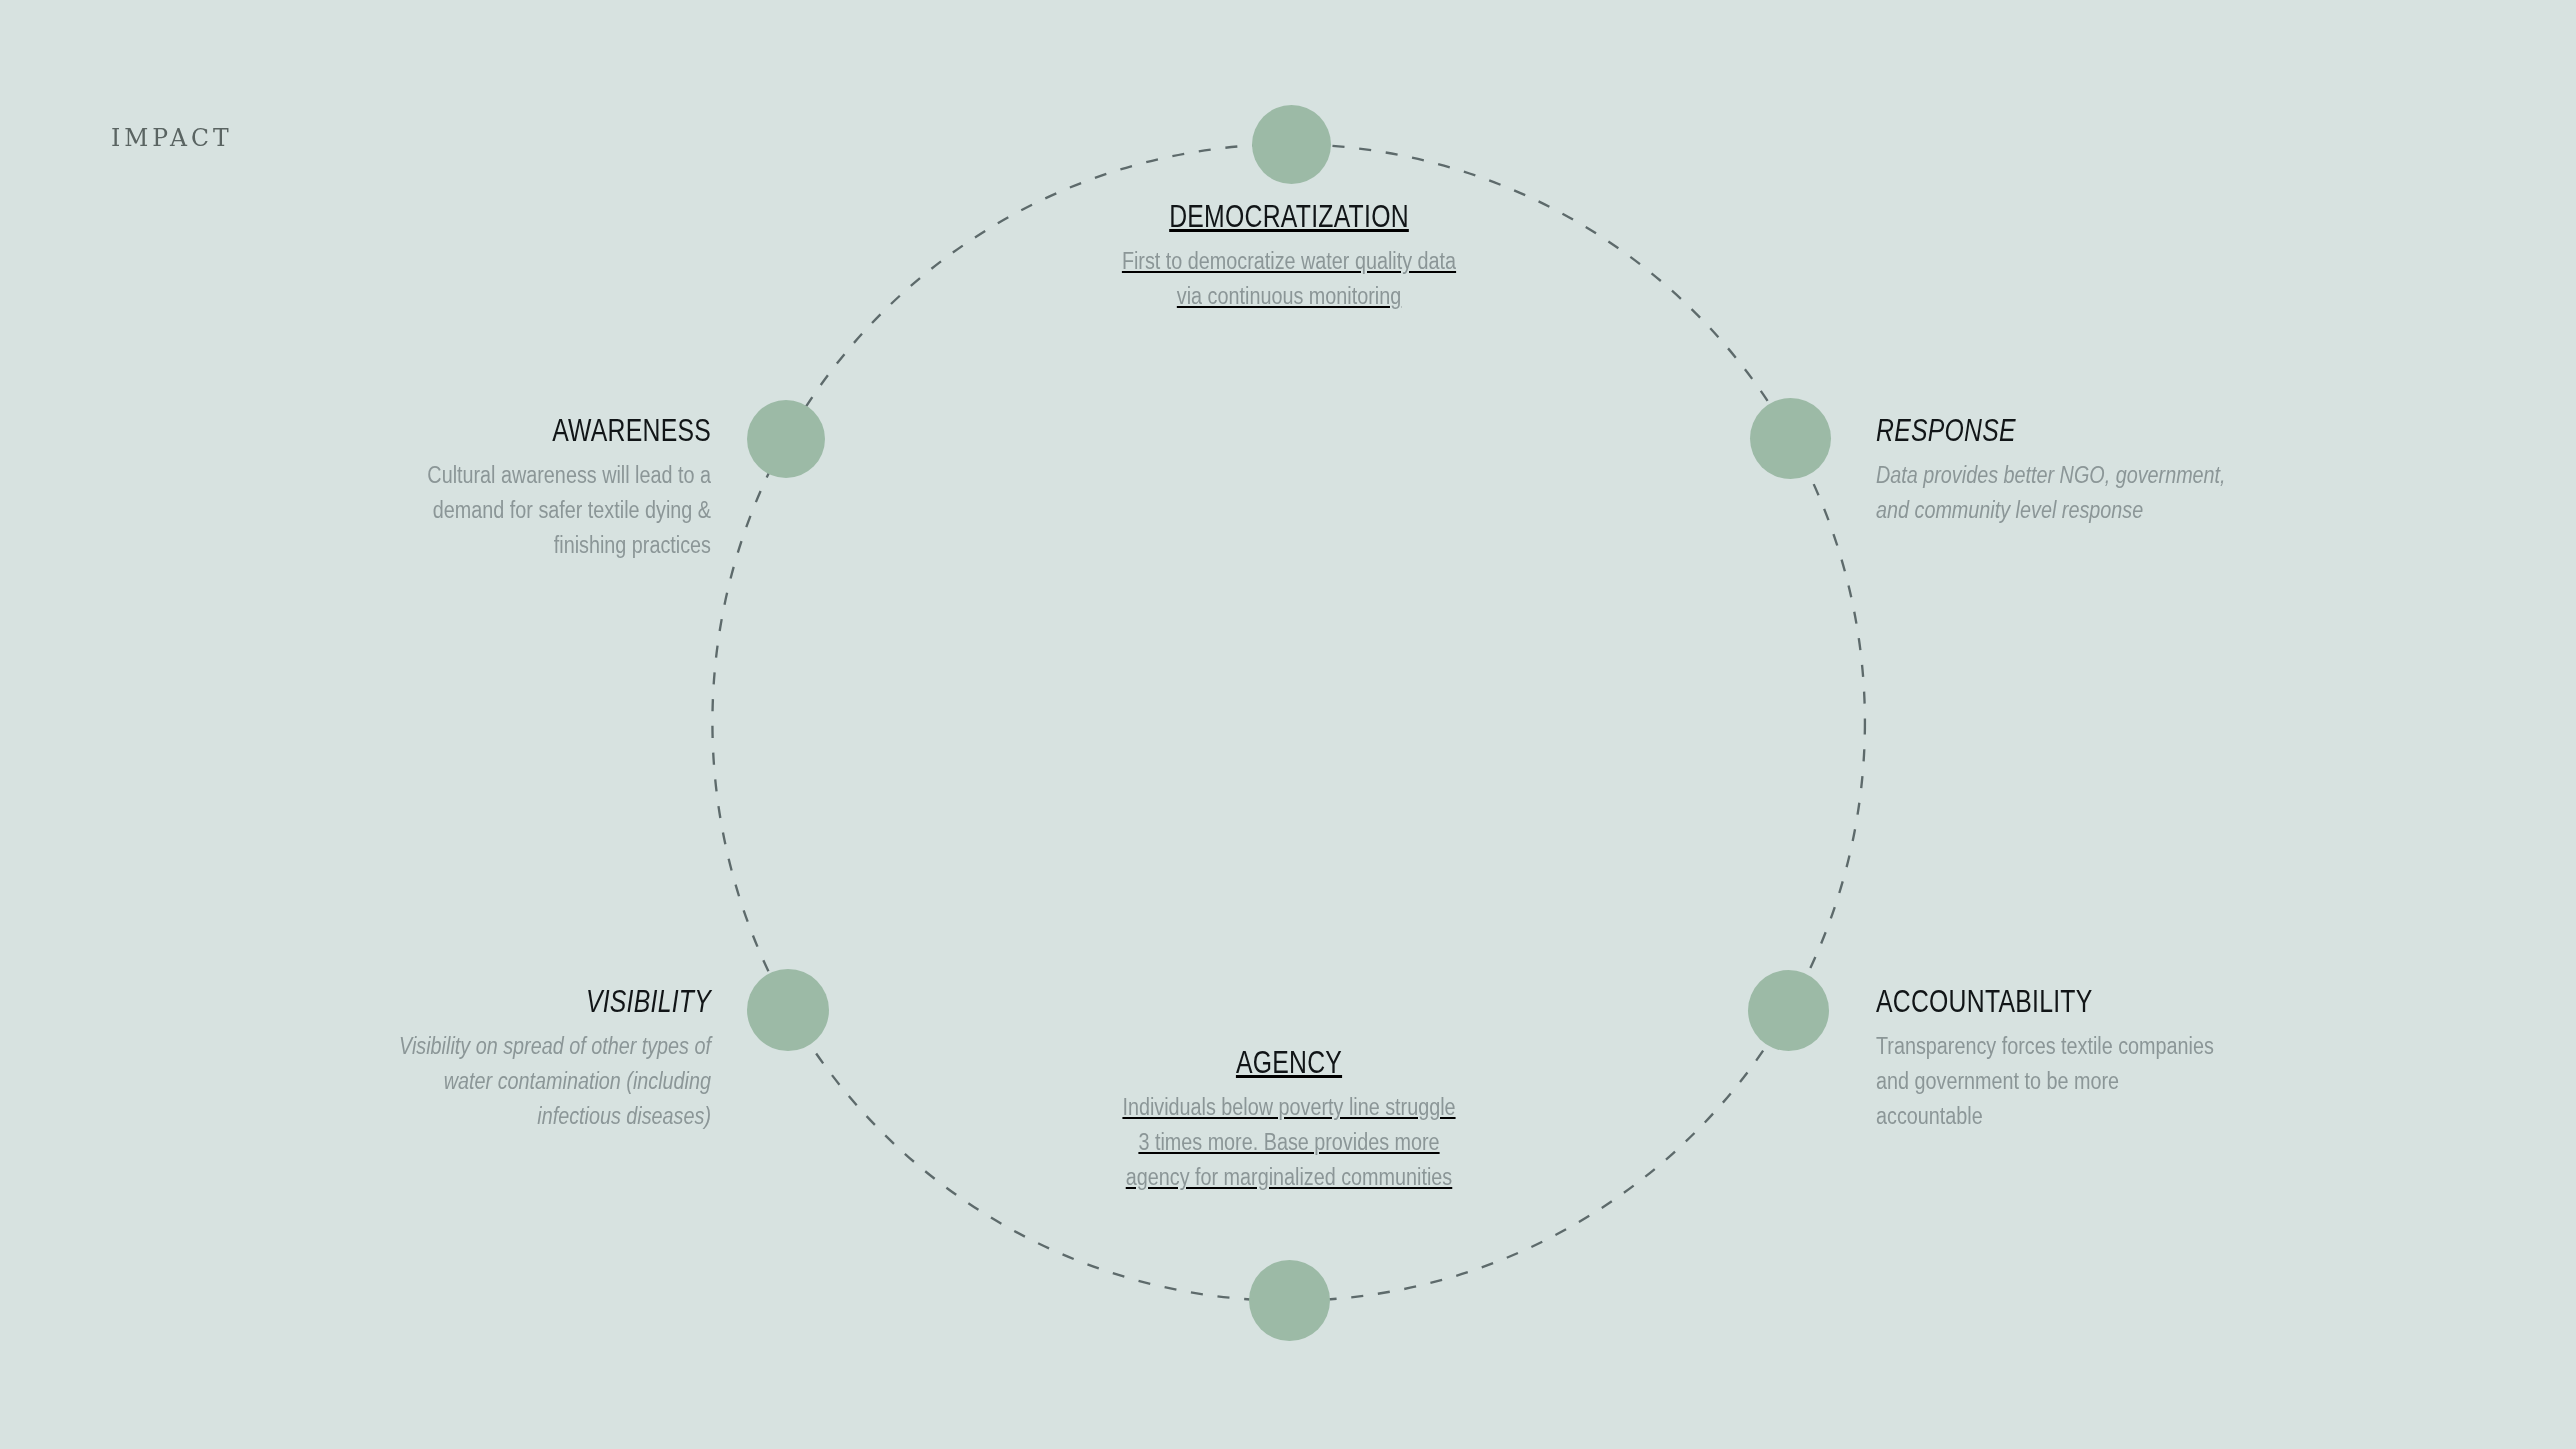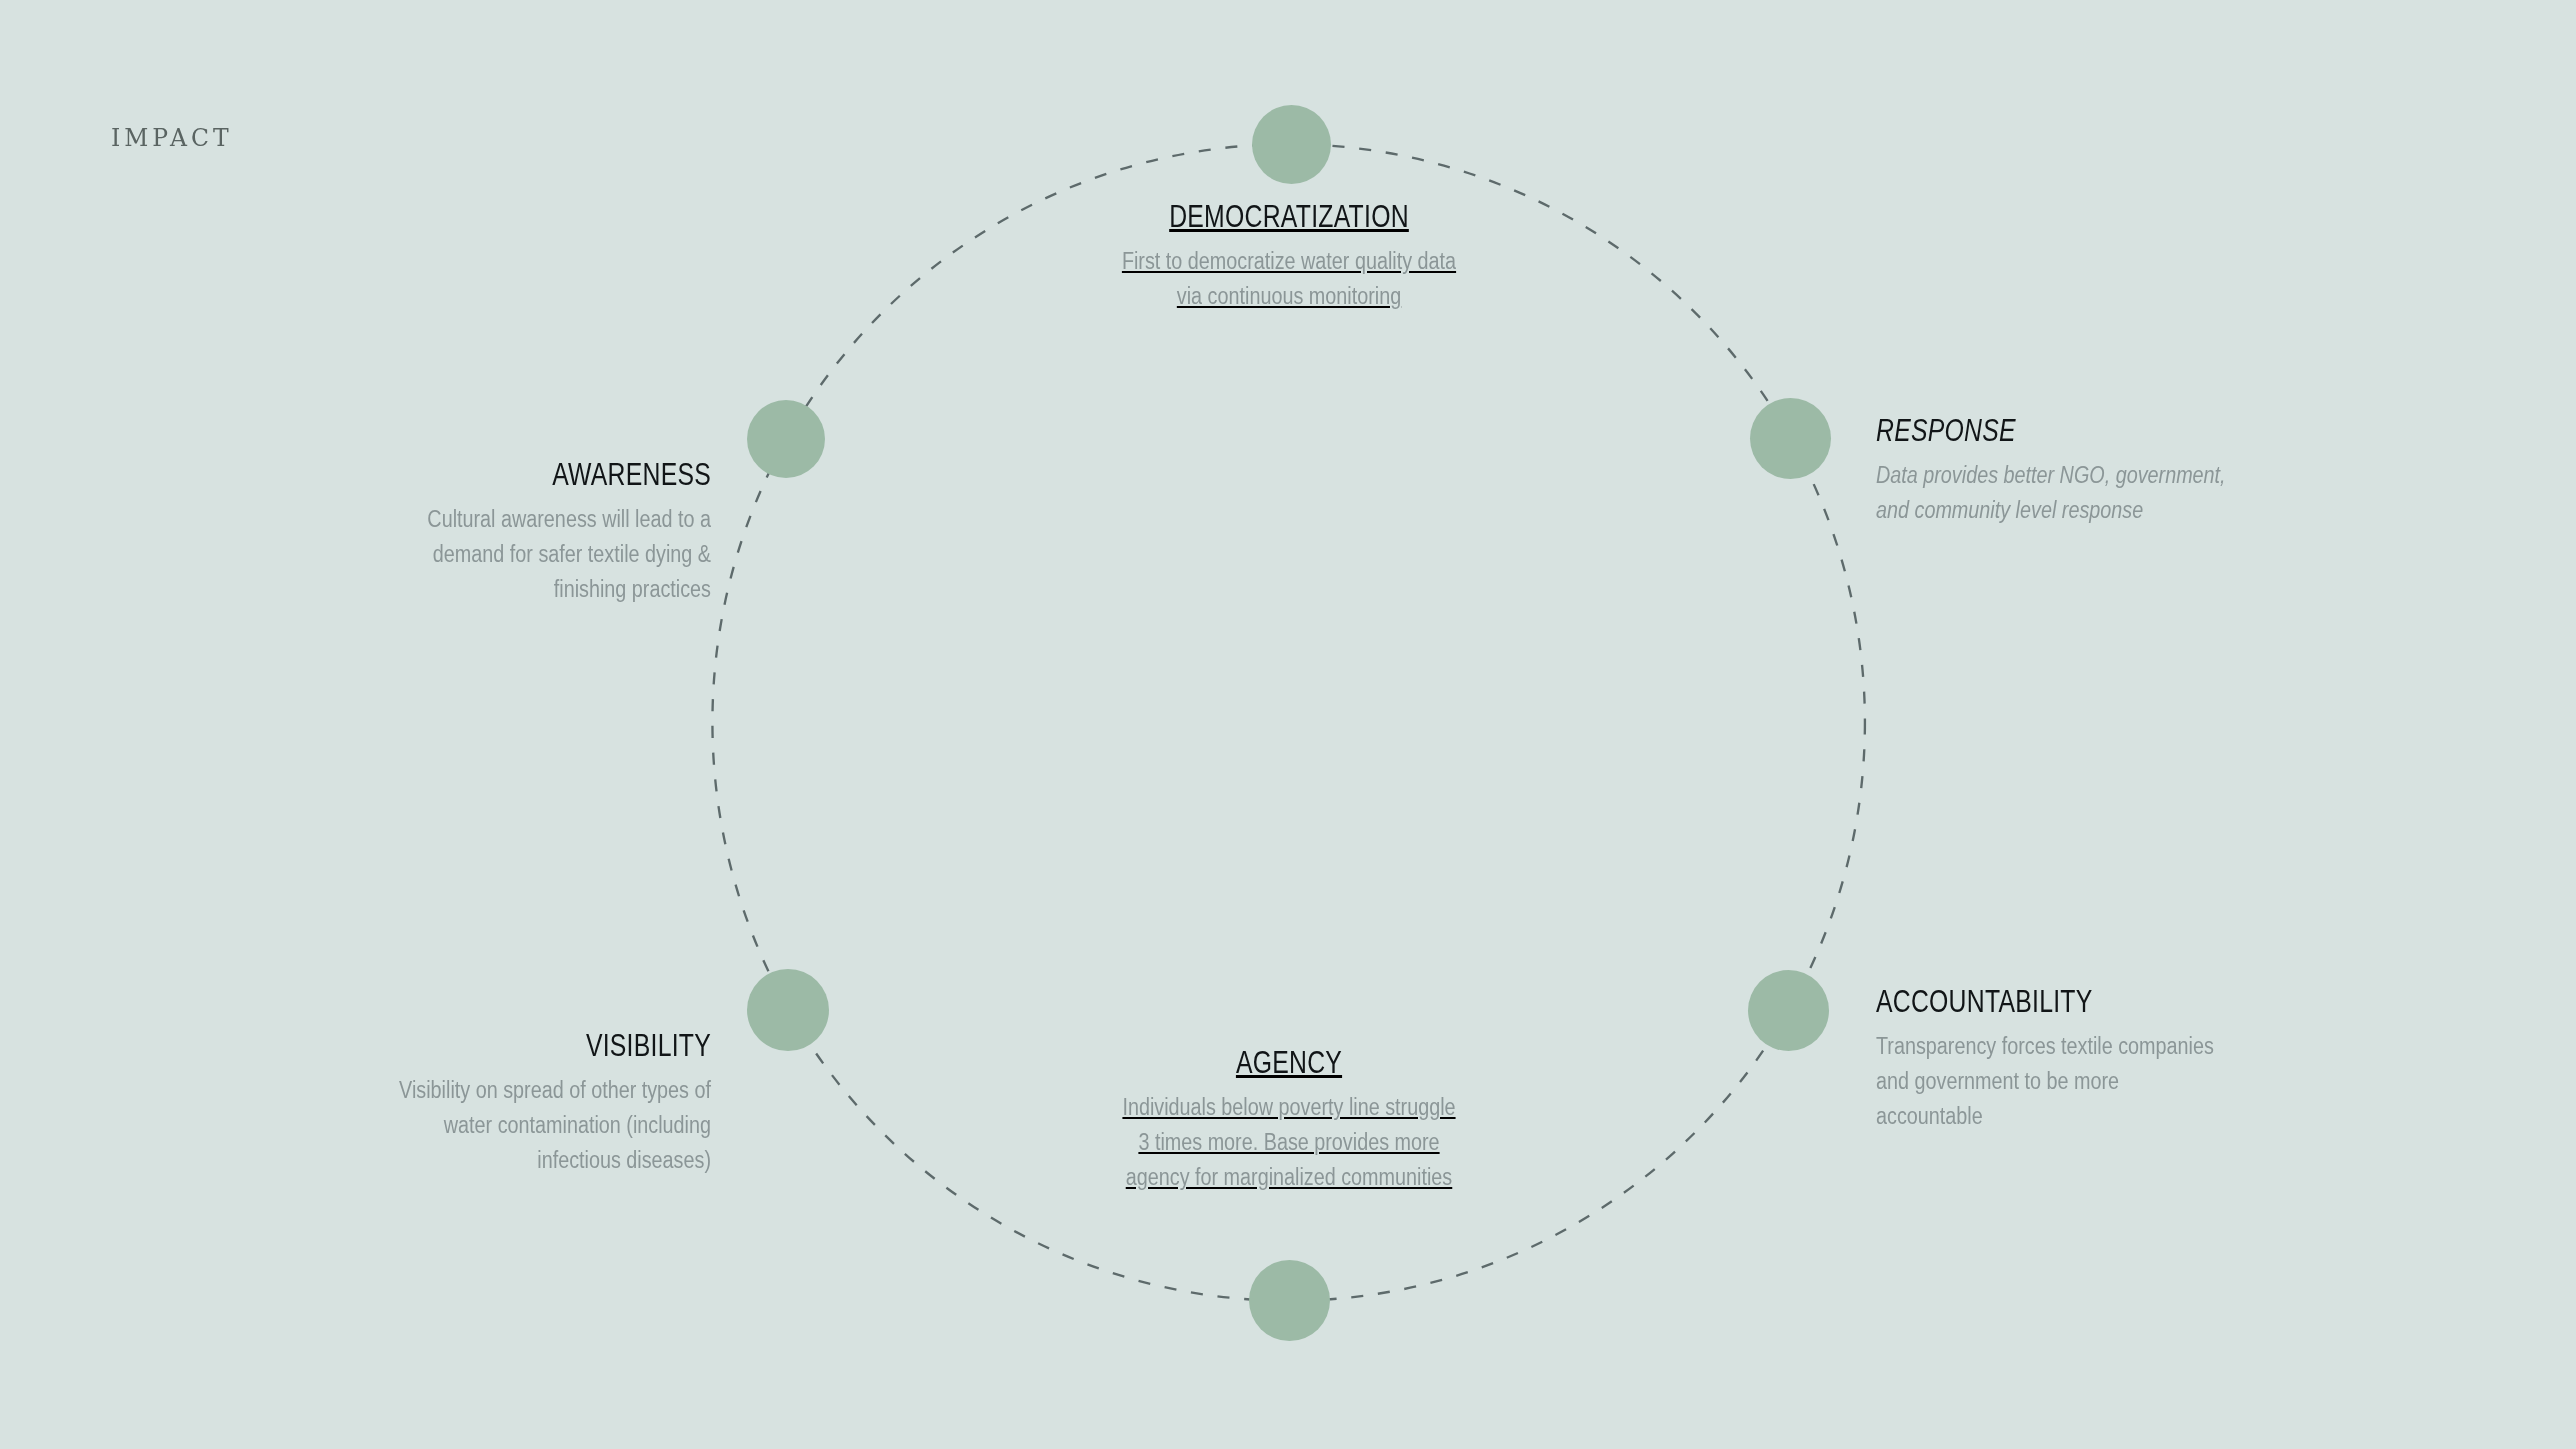--- a/index.html
+++ b/index.html
@@ -72,21 +72,21 @@
     margin-top: 10.7px;
     transform: scaleX(0.86);
   }
 
   .align-left  .node-title { transform-origin: left center; }
   .align-left  .node-body  { transform-origin: left top; }
   .align-left  { text-align: left; }
 
   .align-right .node-title { transform-origin: right center; }
   .align-right .node-body  { transform-origin: right top; }
-  .align-right { text-align: right; margin-top: 44px; }
+  .align-right { text-align: right; }
 
   .align-center .node-title { transform-origin: center center; }
   .align-center .node-body  { transform-origin: center top; }
   .align-center { text-align: center; text-decoration: underline; }
 </style>
 </head>
 <body style="background: rgb(215, 226, 224);">
 
 <div id="stage" style="background: rgb(215, 226, 224);">
 
@@ -114,21 +114,21 @@
     <div class="node-body" style="color: rgb(139, 150, 151);">Transparency forces textile companies<br>and government to be more<br>accountable</div>
   </div>
 
   <div class="node-dot" style="left: 1249px; top: 1260px; width: 81px; height: 81px; background: rgb(156, 186, 166);"></div>
   <div class="node-text align-center" style="left:957px; top:1047px; width:664px;">
     <div class="node-title" style="color: rgb(17, 21, 23);">AGENCY</div>
     <div class="node-body" style="color: rgb(139, 150, 151);">Individuals below poverty line struggle<br>3 times more. Base provides more<br>agency for marginalized communities</div>
   </div>
 
   <div class="node-dot" style="left: 747px; top: 969px; width: 82px; height: 82px; background: rgb(156, 186, 166);"></div>
-  <div class="node-text align-right" style="left:40px; top:986px; width:671px;">
+  <div class="node-text align-right" style="left:40px; top:986px; width:671px;font-style:italic;">
     <div class="node-title" style="color: rgb(17, 21, 23);">VISIBILITY</div>
     <div class="node-body" style="color: rgb(139, 150, 151);">Visibility on spread of other types of<br>water contamination (including<br>infectious diseases)</div>
   </div>
 
   <div class="node-dot" style="left: 747px; top: 400px; width: 78px; height: 78px; background: rgb(156, 186, 166);"></div>
   <div class="node-text align-right" style="left:40px; top:415px; width:671px;">
     <div class="node-title" style="color: rgb(17, 21, 23);">AWARENESS</div>
     <div class="node-body" style="color: rgb(139, 150, 151);">Cultural awareness will lead to a<br>demand for safer textile dying &amp;<br>finishing practices</div>
   </div>
 

